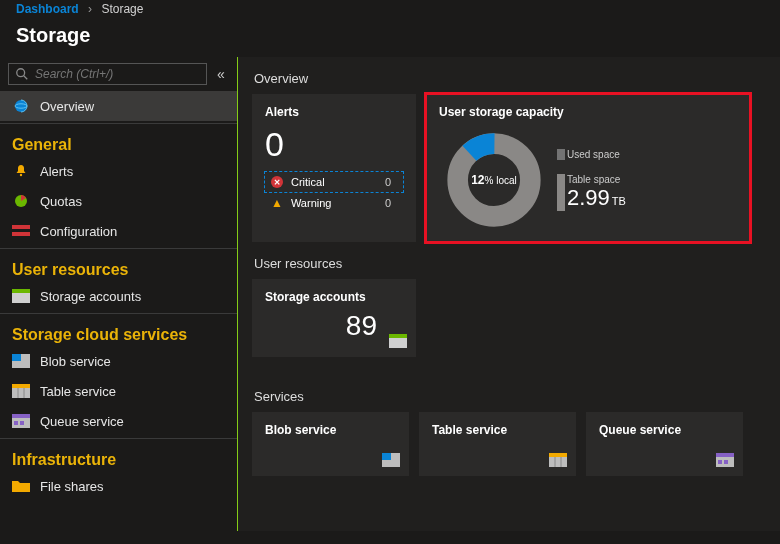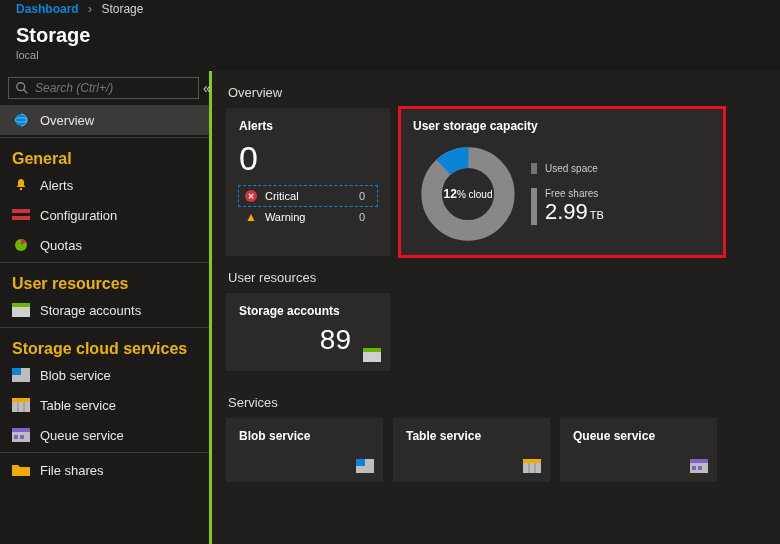--- a/index.html
+++ b/index.html
@@ -8,21 +8,21 @@
   .breadcrumb { height: 20px; padding: 2px 16px; font-size: 12px; color: #969696; }
   .breadcrumb .link { color: #0a84d6; font-weight: bold; }
   .breadcrumb .sep { color: #969696; margin: 0 6px; }
   .breadcrumb .current { color: #d2d2d2; }
 
   .titlebar { padding: 4px 16px 10px 16px; }
   .titlebar h1 { font-size: 20px; font-weight: 600; }
   .titlebar .sub { font-size: 11px; color: #a0a0a0; margin-top: 2px; }
 
   .body { display: flex; height: calc(544px - 20px - 50px); }
-  .sidebar { width: 212px; background: #1b1a19; border-right: 3px solid #84cc16; display: flex; flex-direction: column; }
+  .sidebar { width: 238px; background: #1b1a19; border-right: 1px solid #84cc16; display: flex; flex-direction: column; }
   .search-row { display: flex; align-items: center; padding: 6px 6px 6px 8px; gap: 4px; }
   .search { flex: 1; display: flex; align-items: center; border: 1px solid #555; background: #1b1a19; padding: 3px 6px; color: #888; }
   .search input { flex: 1; background: transparent; border: none; outline: none; color: #fff; font-style: italic; font-size: 12px; }
   .search .mag { width: 14px; height: 14px; margin-right: 6px; }
   .collapse { width: 20px; text-align: center; color: #ccc; cursor: pointer; font-size: 14px; }
 
   .nav-item { display: flex; align-items: center; height: 30px; padding: 0 12px; gap: 10px; color: #e6e6e6; cursor: pointer; }
   .nav-item.active { background: #3b3a39; }
   .nav-group { padding: 10px 12px 2px 12px; font-size: 16px; font-weight: 600; color: #eab308; }
   .nav-sep { height: 1px; background: #3a3a3a; margin: 2px 0; }
@@ -43,21 +43,21 @@
   .icon-circle { width: 12px; height: 12px; border-radius: 50%; display: inline-flex; align-items: center; justify-content: center; font-size: 8px; font-weight: bold; }
   .icon-critical { background: #d13438; color: #fff; }
   .icon-warning-tri { color: #f2a900; font-size: 12px; }
 
   .capacity-card { width: 324px; height: 148px; outline: 3px solid #e81123; outline-offset: -1px; display: flex; flex-direction: column; }
   .capacity-body { display: flex; flex: 1; align-items: center; gap: 8px; }
   .donut-wrap { width: 110px; height: 110px; position: relative; display:flex; align-items:center; justify-content:center; }
   .donut-label { position: absolute; text-align: center; font-size: 10px; }
   .donut-label .pct { font-size: 12px; font-weight: 600; margin-top: 8px; }
   .cap-stats { flex: 1; display: flex; flex-direction: column; gap: 14px; }
-  .cap-stat { border-left: 6px solid #737373; padding-left: 8px; }
+  .cap-stat { border-left: 8px solid #737373; padding-left: 2px; }
   .cap-stat.free { border-left-color: #8a8886; }
   .cap-stat .label { font-size: 10px; color: #ccc; }
   .cap-stat .value { font-size: 22px; font-weight: 400; }
   .cap-stat .value .unit { font-size: 11px; margin-left: 2px; }
 
   .storage-acc-card { width: 164px; height: 78px; position: relative; }
   .storage-acc-card .big { font-size: 28px; text-align: right; margin-top: 0; padding-right: 26px; }
   .card .corner-icon { position: absolute; right: 8px; bottom: 8px; width: 18px; height: 14px; }
 
   .services-row .card { width: 157px; height: 64px; position: relative; }
@@ -69,21 +69,20 @@
 <body>
 
 <div class="breadcrumb">
   <span class="link">Dashboard</span>
   <span class="sep">›</span>
   <span class="current">Storage</span>
 </div>
 
 <div class="titlebar">
   <h1>Storage</h1>
-  <div class="sub">local</div>
 </div>
 
 <div class="body">
   <div class="sidebar">
     <div class="search-row">
       <div class="search">
         <span class="mag">
           <svg viewBox="0 0 16 16" width="14" height="14">
               <circle cx="6.5" cy="6.5" r="4.5" stroke="#888" stroke-width="1.5" fill="none"></circle>
               <line x1="10" y1="10" x2="14" y2="14" stroke="#888" stroke-width="1.5"></line>
@@ -111,35 +110,35 @@
       <span class="nav-icon">
           <svg viewBox="0 0 16 16" width="16" height="16">
             <path d="M8 2c-2 0-3 1.5-3 3v3l-1.5 2h9L11 8V5c0-1.5-1-3-3-3z" fill="#f2a900"></path>
             <circle cx="8" cy="12" r="1.2" fill="#f2a900"></circle>
           </svg>
         </span>
       <span>Alerts</span>
     </div>
     <div class="nav-item">
       <span class="nav-icon">
-          <svg viewBox="0 0 18 14" width="18" height="14">
-            <rect x="0" y="1" width="18" height="4" fill="#d13438"></rect>
-            <rect x="0" y="8" width="18" height="4" fill="#d13438"></rect>
-          </svg>
-        </span>
-      <span>Configuration</span>
-    </div>
-    <div class="nav-item">
-      <span class="nav-icon">
           <svg viewBox="0 0 16 16" width="16" height="16">
             <circle cx="8" cy="8" r="6" fill="#6bb700"></circle>
             <path d="M8 8 L8 2 A6 6 0 0 1 13 5 z" fill="#d13438"></path>
           </svg>
         </span>
       <span>Quotas</span>
+    </div>
+    <div class="nav-item">
+      <span class="nav-icon">
+          <svg viewBox="0 0 18 14" width="18" height="14">
+            <rect x="0" y="1" width="18" height="4" fill="#d13438"></rect>
+            <rect x="0" y="8" width="18" height="4" fill="#d13438"></rect>
+          </svg>
+        </span>
+      <span>Configuration</span>
     </div>
 
     <div class="nav-sep"></div>
     <div class="nav-group">User resources</div>
     <div class="nav-item">
       <span class="nav-icon">
           <svg viewBox="0 0 18 14" width="18" height="14">
             <rect x="0" y="0" width="18" height="14" fill="#cfcfcf"></rect>
             <rect x="0" y="0" width="18" height="4" fill="#6bb700"></rect>
           </svg>
@@ -175,20 +174,21 @@
             <rect x="0" y="0" width="18" height="14" fill="#bdbdbd"></rect>
             <rect x="0" y="0" width="18" height="4" fill="#8661c5"></rect>
             <rect x="2" y="7" width="4" height="4" fill="#8661c5"></rect>
             <rect x="8" y="7" width="4" height="4" fill="#8661c5"></rect>
           </svg>
         </span>
       <span>Queue service</span>
     </div>
 
     <div class="nav-sep"></div>
+    <div class="nav-group">Infrastructure</div>
     <div class="nav-item">
       <span class="nav-icon">
           <svg viewBox="0 0 18 14" width="18" height="14">
             <path d="M0 2h6l2 2h10v9H0z" fill="#f2a900"></path>
           </svg>
         </span>
       <span>File shares</span>
     </div>
   </div>
 
@@ -213,29 +213,29 @@
 
       <div class="card capacity-card">
         <div class="card-title">User storage capacity</div>
         <div class="capacity-body">
           <div class="donut-wrap">
             <svg viewBox="0 0 42 42" width="96" height="96">
               <circle cx="21" cy="21" r="15.9" fill="none" stroke="#8a8886" stroke-width="9"></circle>
               <circle cx="21" cy="21" r="15.9" fill="none" stroke="#0a84d6" stroke-width="9" stroke-dasharray="12 88" stroke-dashoffset="-63"></circle>
             </svg>
             <div class="donut-label">
-              <span class="pct">12</span><span>% cloud</span>
+              <span class="pct">12</span><span>% local</span>
             </div>
           </div>
           <div class="cap-stats">
             <div class="cap-stat">
               <div class="label">Used space</div>
             </div>
             <div class="cap-stat free">
-              <div class="label">Free shares</div>
+              <div class="label">Table space</div>
               <div class="value"><span>2.99</span><span class="unit">TB</span></div>
             </div>
           </div>
         </div>
       </div>
     </div>
 
     <div class="section-title" style="margin-top:14px">User resources</div>
     <div class="row">
       <div class="card storage-acc-card">
@@ -243,21 +243,21 @@
         <div class="big">89</div>
         <span class="corner-icon">
             <svg viewBox="0 0 18 14" width="18" height="14">
               <rect x="0" y="0" width="18" height="14" fill="#cfcfcf"></rect>
               <rect x="0" y="0" width="18" height="4" fill="#6bb700"></rect>
             </svg>
           </span>
       </div>
     </div>
 
-    <div class="section-title" style="margin-top:24px">Services</div>
+    <div class="section-title" style="margin-top:32px">Services</div>
     <div class="row services-row">
       <div class="card">
         <div class="card-title">Blob service</div>
         <span class="corner-icon">
             <svg viewBox="0 0 18 14" width="18" height="14">
               <rect x="0" y="0" width="18" height="14" fill="#bdbdbd"></rect>
               <rect x="0" y="0" width="9" height="7" fill="#0a84d6"></rect>
             </svg>
           </span>
       </div>

